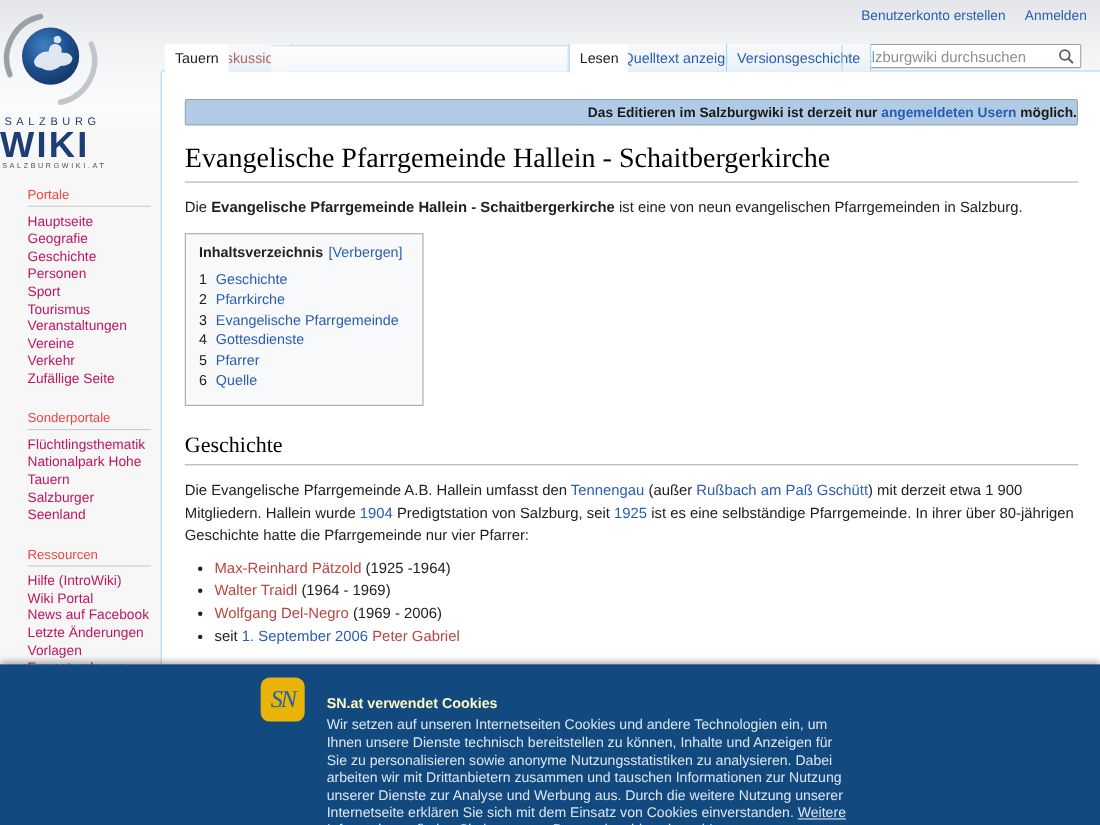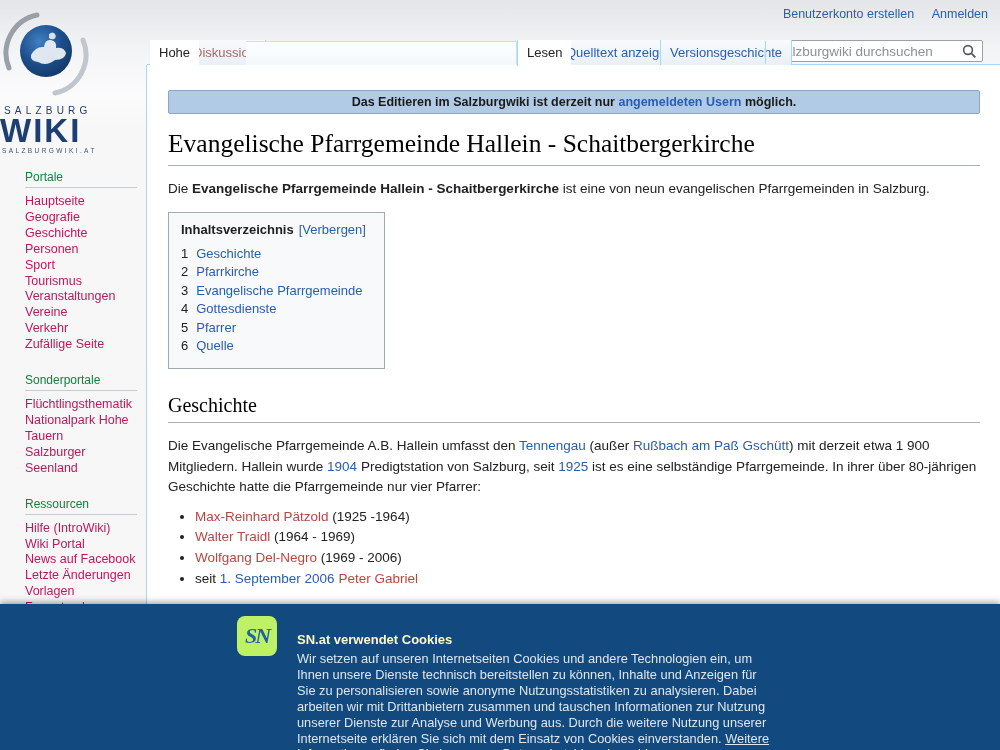--- a/index.html
+++ b/index.html
@@ -17,21 +17,21 @@
 
   
   #logo{position:absolute;left:0;top:8px;width:146px;text-align:left;}
   .lg-salzburg{font-size:10px;letter-spacing:4.2px;color:#1e3c6e;margin-top:1px;text-indent:4px;}
   .lg-wiki{font-size:33px;font-weight:bold;letter-spacing:2px;color:#1d3e73;line-height:29px;}
   .lg-site{font-size:6.5px;letter-spacing:2.4px;color:#44536b;margin-top:2px;text-indent:2px;}
 
   
   #sidebar{position:absolute;left:0;top:148px;width:146px;box-sizing:border-box;padding-left:25px;}
   .sb-title{margin:20px 0 6px 0;padding-bottom:3px;border-bottom:1px solid #c8ccd1;width:112px;
-            font-size:12px;color:#15803d;}
+            font-size:12px;color:#ef4444;}
   .sb-title.first{margin-top:22px;}
   .sb-link{display:block;font-size:12.5px;color:#be185d;line-height:15.9px;width:116px;}
 
   
   #tab-baseline{position:absolute;left:147px;top:64px;width:853px;height:1px;background:#a7d7f9;z-index:1;}
   .tab{position:absolute;top:40px;height:25px;box-sizing:border-box;padding:5px 9px;font-size:13px;
        color:#2a5db0;background:linear-gradient(#f8fafc,#e9f0f6);border-left:1px solid #a7d7f9;
        border-right:1px solid #a7d7f9;white-space:nowrap;z-index:1;}
   .tab.active{background:#fff;color:#222;border:0;z-index:2;height:26px;}
   #tab-seite{left:150px;}
@@ -47,21 +47,21 @@
   #search{position:absolute;left:768px;top:40px;width:215px;height:22px;}
   #search input{width:100%;height:22px;box-sizing:border-box;border:1px solid #9aa0a6;border-radius:2px;
                 padding:0 26px 0 7px;font-size:13.5px;font-family:"Liberation Sans",sans-serif;color:#333;background:#fff;}
   #search input::placeholder{color:#8a9097;opacity:1;}
   #search svg{position:absolute;right:6px;top:4px;}
 
   
   #content{position:absolute;left:146px;top:65px;width:854px;height:685px;background:#fff;
            border-left:1px solid #a7d7f9;box-sizing:border-box;color:#202122;}
   #sitenotice{margin:25px 20px 0 21px;background:#b1cbe6;border:1px solid #8fa6bf;border-radius:2px;
-              text-align:center;font-size:12.5px;font-weight:bold;padding:4px 0;color:#1a1a1a;}
+              text-align:right;font-size:12.5px;font-weight:bold;padding:4px 0;color:#1a1a1a;}
   #sitenotice a{color:#2a5db0;}
   h1.page-title{margin:15px 20px 0 21px;font-family:"Liberation Serif",serif;font-weight:normal;
                 font-size:25.5px;color:#000;border-bottom:1px solid #a6b0ba;padding-bottom:6px;}
   p.body-text{margin:13px 20px 0 21px;font-size:13.5px;line-height:20.5px;}
   p.body-text a{color:#2a5db0;}
   b.subject{color:#202122;}
 
   
   #toc{display:inline-block;margin:12px 0 0 21px;background:#f8f9fa;border:1px solid #a2a9b1;
        padding:9px 18px 12px 12px;font-size:13px;}
@@ -78,23 +78,23 @@
   ul.pfarrer li{line-height:20.7px;color:#202122;}
   ul.pfarrer a.red{color:#ba4540;}
   ul.pfarrer a.blue{color:#2a5db0;}
   p.hauptartikel{margin:12px 20px 0 39px;font-size:13.5px;font-style:italic;color:#202122;}
   p.hauptartikel a{color:#2a5db0;font-style:italic;}
 
   
   #cookie{position:absolute;left:0;top:604px;width:1000px;height:146px;background:#12497e;z-index:30;
           box-shadow:0 -2px 6px rgba(0,0,0,.35);}
   #cookie .inner{position:absolute;left:237px;top:10px;width:540px;}
-  .sn-logo{position:absolute;left:0;top:2px;width:40px;height:40px;background:#bef264;border-radius:8px;
+  .sn-logo{position:absolute;left:0;top:2px;width:40px;height:40px;background:#eab308;border-radius:8px;
            display:flex;align-items:center;justify-content:center;font-family:"Liberation Serif",serif;
-           font-weight:bold;font-style:italic;font-size:22px;letter-spacing:-2px;color:#1c63a8;}
+           font-weight:normal;font-style:italic;font-size:22px;letter-spacing:-2px;color:#1c63a8;}
   .cb-text{margin-left:60px;}
   .cb-title{font-size:13px;font-weight:bold;color:#fef9c3;margin:18px 0 4px 0;}
   .cb-body{font-size:12.8px;line-height:15.9px;color:#dde7f1;margin:0;}
   .cb-body a{color:#dde7f1;text-decoration:underline;}
 </style>
 </head>
 <body>
 
 <div id="stage">
 
@@ -147,21 +147,21 @@
     <a class="sb-link">News auf Facebook</a>
     <a class="sb-link">Letzte Änderungen</a>
     <a class="sb-link">Vorlagen</a>
     <a class="sb-link">Formatvorlagen</a>
 
     <div class="sb-title">SN.at</div>
     <a class="sb-link">Homepage</a>
   </nav>
 
   <div id="tab-baseline"></div>
-  <div class="tab active" id="tab-seite">Hohe</div>
+  <div class="tab active" id="tab-seite">Tauern</div>
   <div class="tab" id="tab-diskussion">Diskussion</div>
   <div id="tab-spacer1"></div>
   <div class="tab active" id="tab-lesen">Lesen</div>
   <div class="tab" id="tab-quelltext">Quelltext anzeigen</div>
   <div class="tab" id="tab-versionen">Versionsgeschichte</div>
   <div id="tab-spacer2"></div>
 
   <div id="search">
     <input type="text" placeholder="Salzburgwiki durchsuchen" style="">
     <svg width="15" height="15" viewBox="0 0 15 15">

